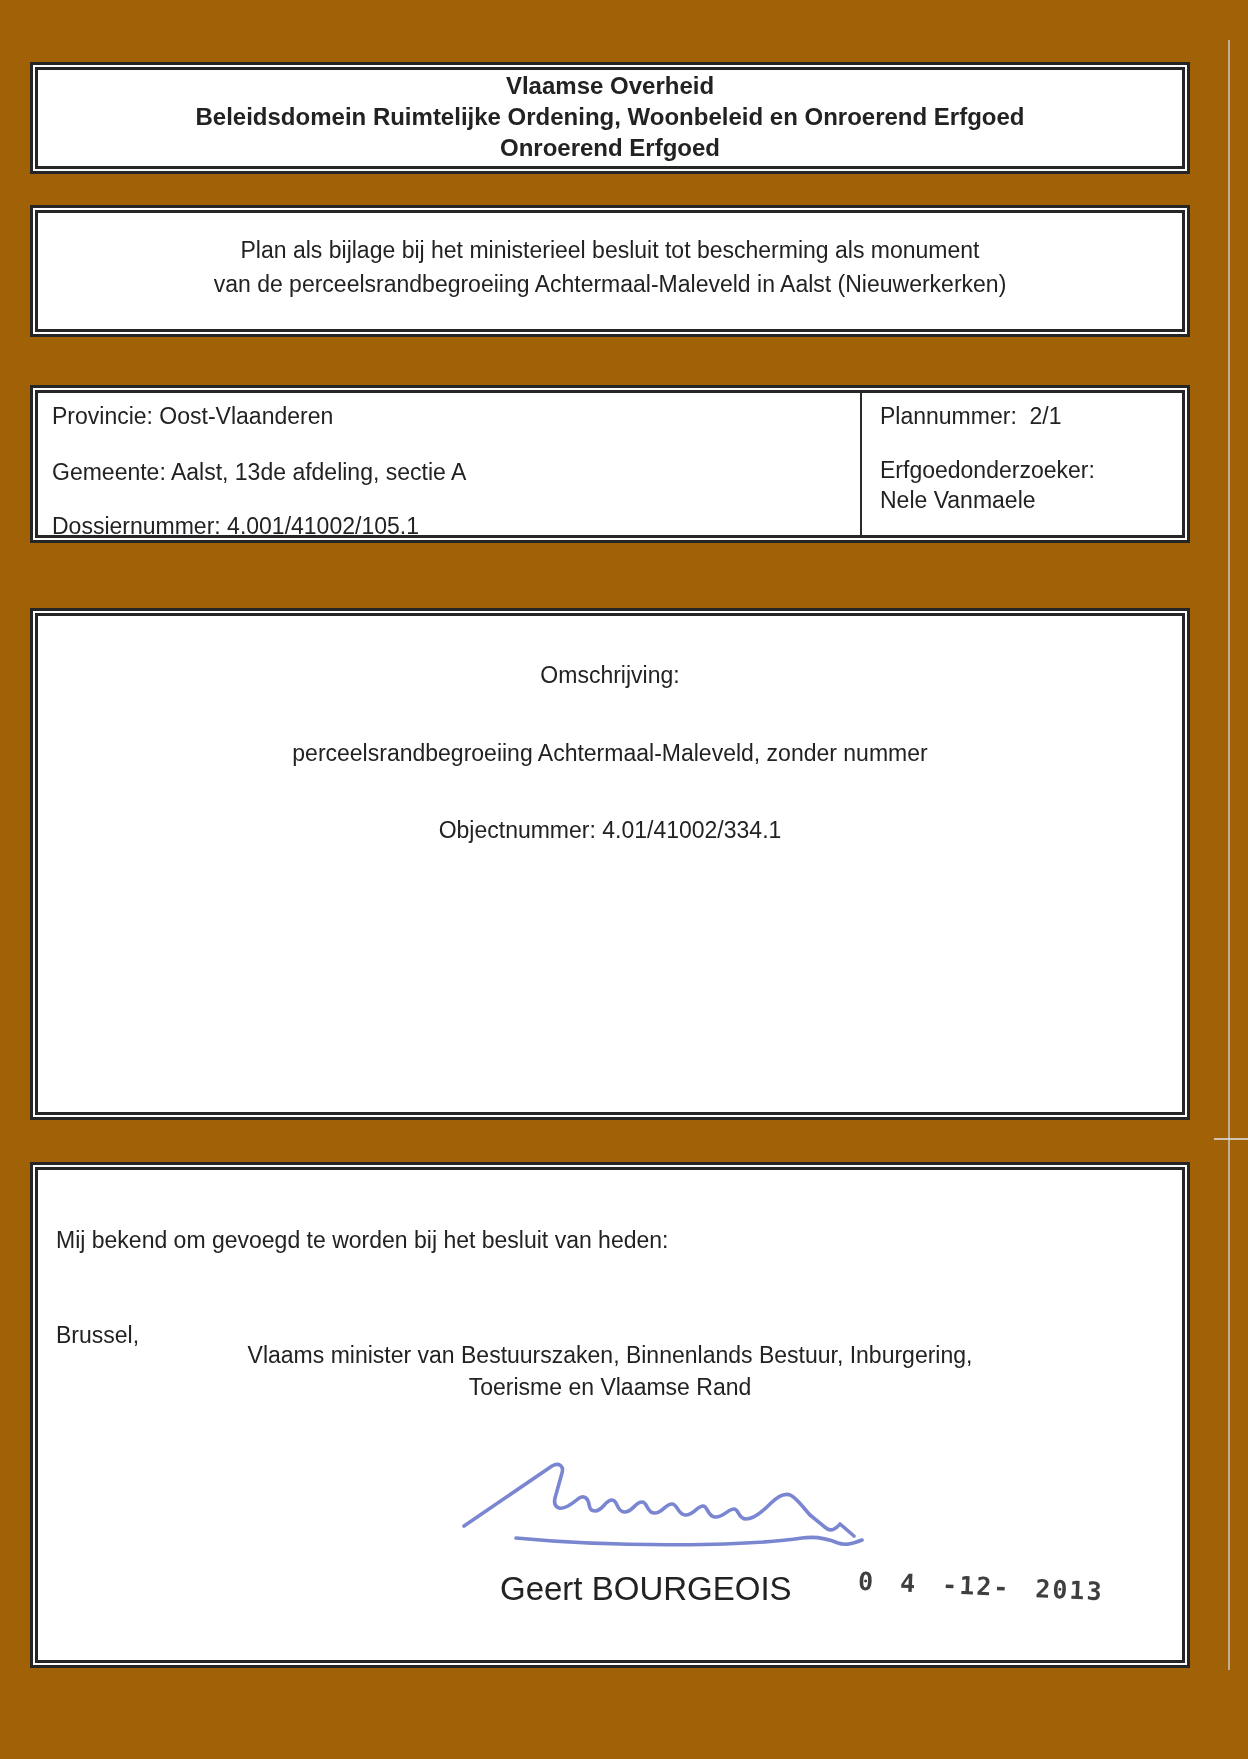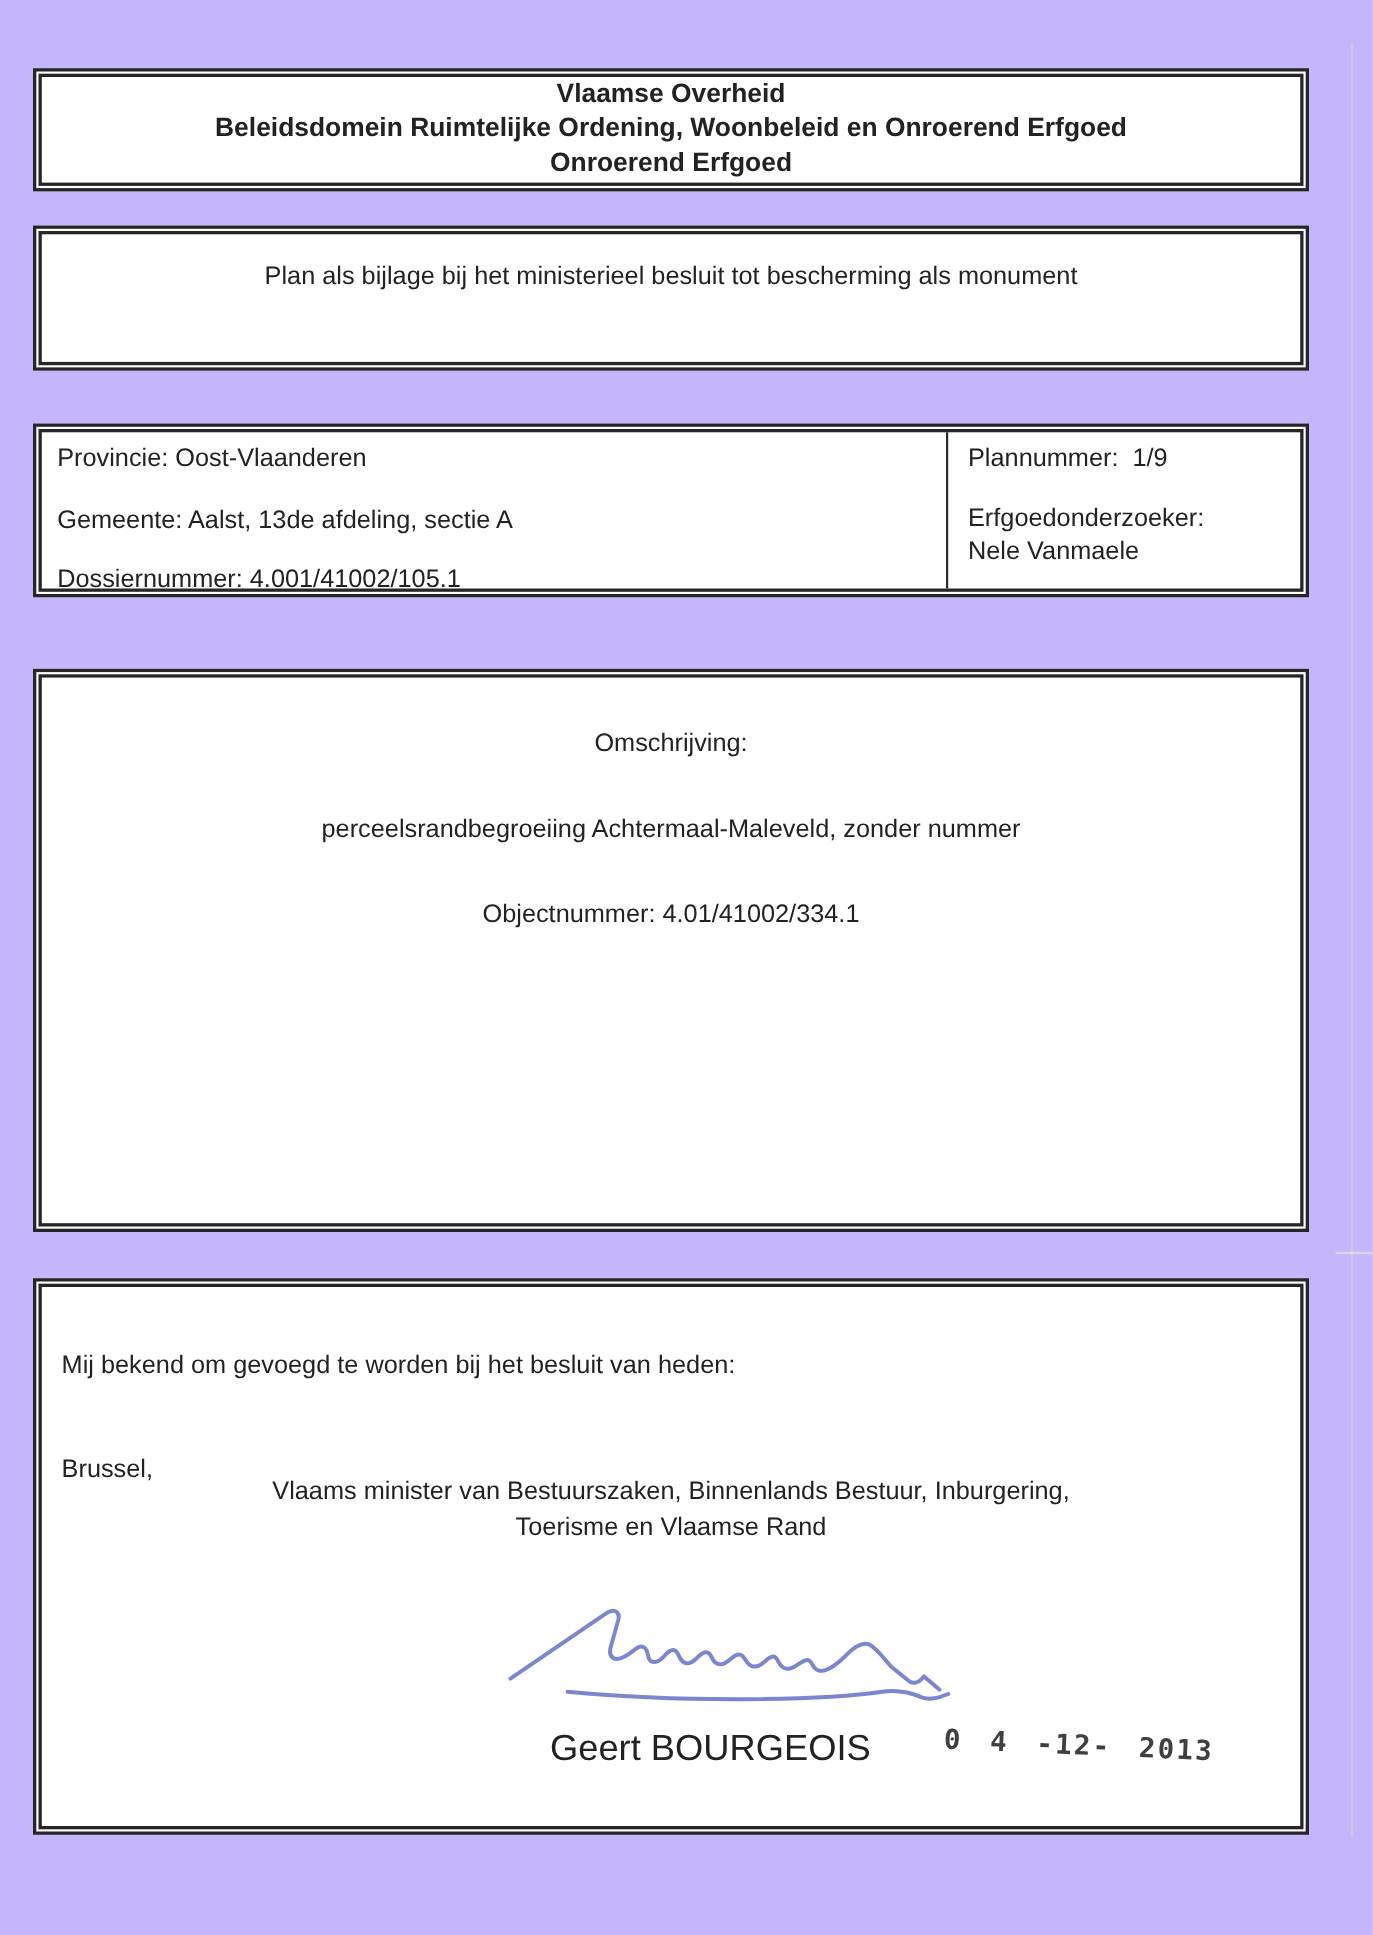--- a/index.html
+++ b/index.html
@@ -1,20 +1,20 @@
 <!DOCTYPE html>
 <html><head>
 <meta charset="utf-8">
 <style>
   html,body{margin:0;padding:0;background:#e9e9e9;}
   .page{
     position:relative;
     width:1248px;height:1759px;
     margin:0 auto;
-    background:#c4b5fd;
+    background:#a16207;
     font-family:"Liberation Sans", sans-serif;
     color:#222;
     overflow:hidden;
   }
   .dbox{
     position:absolute;
     box-sizing:border-box;
     border:8px double #262626;
     background:#fff;
   }
@@ -47,28 +47,29 @@
   <div class="artifact-h" style="left:1214px; top:1138px; width:34px;"></div>
 
   <div class="dbox" style="left:30px; top:62px; width:1160px; height:112px;">
     <div class="hdr-line">Vlaamse Overheid</div>
     <div class="hdr-line">Beleidsdomein Ruimtelijke Ordening, Woonbeleid en Onroerend Erfgoed</div>
     <div class="hdr-line">Onroerend Erfgoed</div>
   </div>
 
   <div class="dbox" style="left:30px; top:205px; width:1160px; height:132px;">
     <div class="txt center" style="top:22px;">Plan als bijlage bij het ministerieel besluit tot bescherming als monument</div>
+    <div class="txt center" style="top:56px;">van de perceelsrandbegroeiing Achtermaal-Maleveld in Aalst (Nieuwerkerken)</div>
   </div>
 
   <div class="dbox" style="left:30px; top:385px; width:1160px; height:158px;">
     <div class="divider-v" style="left:822px;"></div>
     <div class="txt" style="left:14px; top:8px;">Provincie: Oost-Vlaanderen</div>
     <div class="txt" style="left:14px; top:64px;">Gemeente: Aalst, 13de afdeling, sectie A</div>
     <div class="txt" style="left:14px; top:118px;">Dossiernummer: 4.001/41002/105.1</div>
-    <div class="txt pre" style="left:842px; top:8px;">Plannummer:  1/9</div>
+    <div class="txt pre" style="left:842px; top:8px;">Plannummer:  2/1</div>
     <div class="txt" style="left:842px; top:62px;">Erfgoedonderzoeker:</div>
     <div class="txt" style="left:842px; top:92px;">Nele Vanmaele</div>
   </div>
 
   <div class="dbox" style="left:30px; top:608px; width:1160px; height:512px;">
     <div class="txt center" style="top:44px;">Omschrijving:</div>
     <div class="txt center" style="top:122px;">perceelsrandbegroeiing Achtermaal-Maleveld, zonder nummer</div>
     <div class="txt center" style="top:199px;">Objectnummer: 4.01/41002/334.1</div>
   </div>
 

